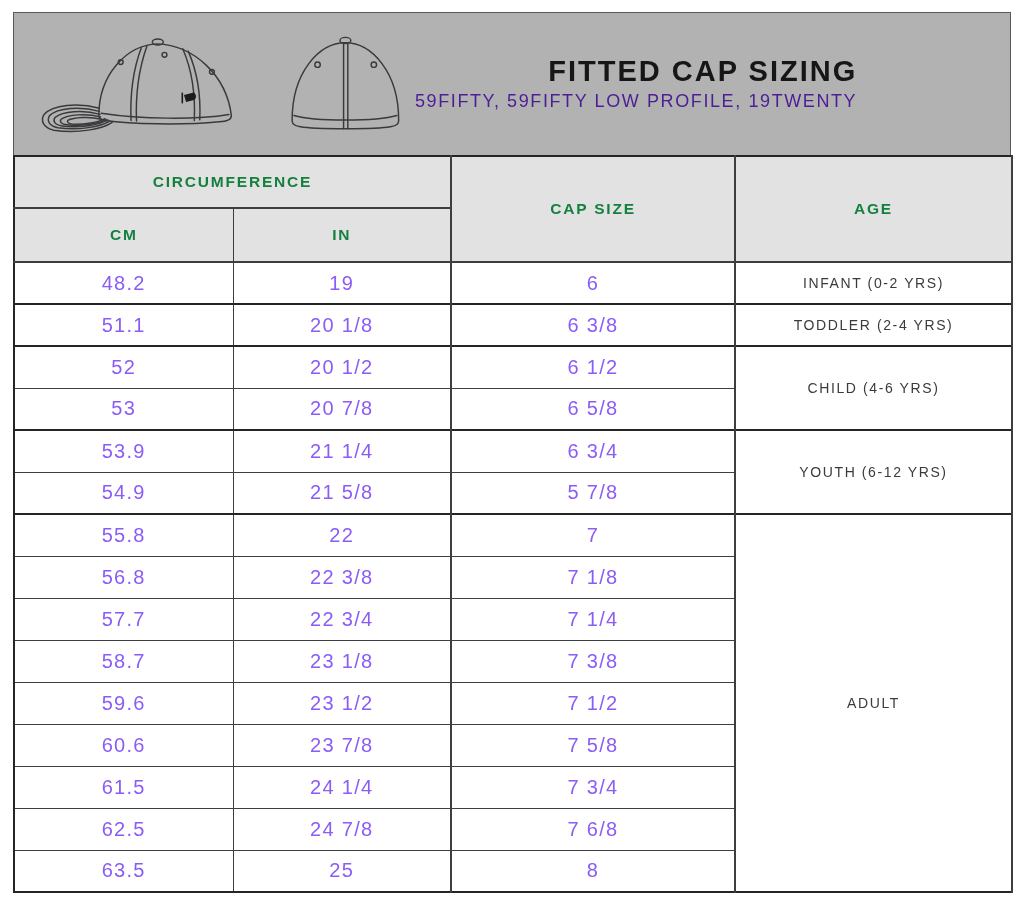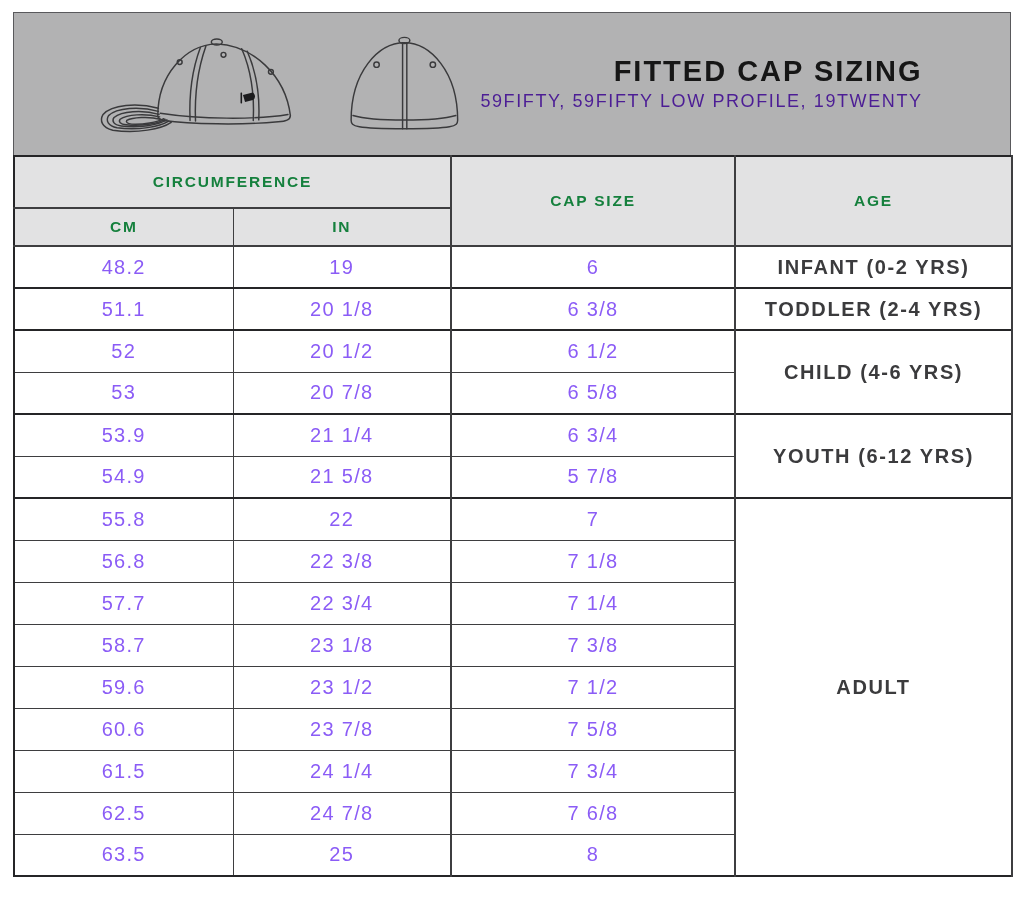--- a/index.html
+++ b/index.html
@@ -12,21 +12,21 @@
   }
   .sheet{position:absolute;left:13px;top:12px;width:998px;}
 
   
   .band{
     box-sizing:border-box;
     height:143px;width:998px;
     background:#b2b2b3;
     border:1px solid #59595c;
     border-bottom:none;
-    display:flex;align-items:center;justify-content:center;gap:6px;
+    display:flex;align-items:center;justify-content:flex-start;
   }
   .caps{display:flex;align-items:center;gap:14px;padding-left:24px;}
   .caps svg{display:block;}
   .band-titles{text-align:right;padding-right:28px;}
   .band-title{
     font-size:29px;font-weight:700;letter-spacing:2px;
     color:#161616;line-height:1.1;
   }
   .band-subtitle{
     font-size:18px;font-weight:400;letter-spacing:1.6px;
@@ -42,31 +42,31 @@
   th,td{
     box-sizing:border-box;text-align:center;vertical-align:middle;
     border:1px solid #3e3e40;
   }
   table{border:2px solid #252527;}
   thead th{
     background:#e2e2e3;
     font-size:15.5px;font-weight:700;letter-spacing:1.8px;color:#15803d;
   }
   tr.h1 th{height:52px;}
-  tr.h2 th{height:38px;}
+  tr.h2 th{height:54px;}
   thead th.major{border-left-width:2px;border-right-width:2px;}
   thead tr.h2 th{border-top-width:1px;}
   thead th{border-bottom-width:2px;}
   tbody td{
     height:42px;background:#ffffff;
     font-size:20px;font-weight:400;letter-spacing:1.3px;color:#8b5cf6;
   }
   td.major{border-left-width:2px;border-right-width:2px;}
   tbody tr.group-start td{border-top-width:2px;border-top-color:#252527;}
-  td.age-cell{font-size:20px;letter-spacing:1.6px;color:#3b3b3d;font-weight:bold;}
+  td.age-cell{font-size:14px;letter-spacing:1.6px;color:#3b3b3d;}
 </style>
 </head>
 <body>
 
 <div class="sheet">
 
   <div class="band">
     <div class="caps">
 
       <span>

